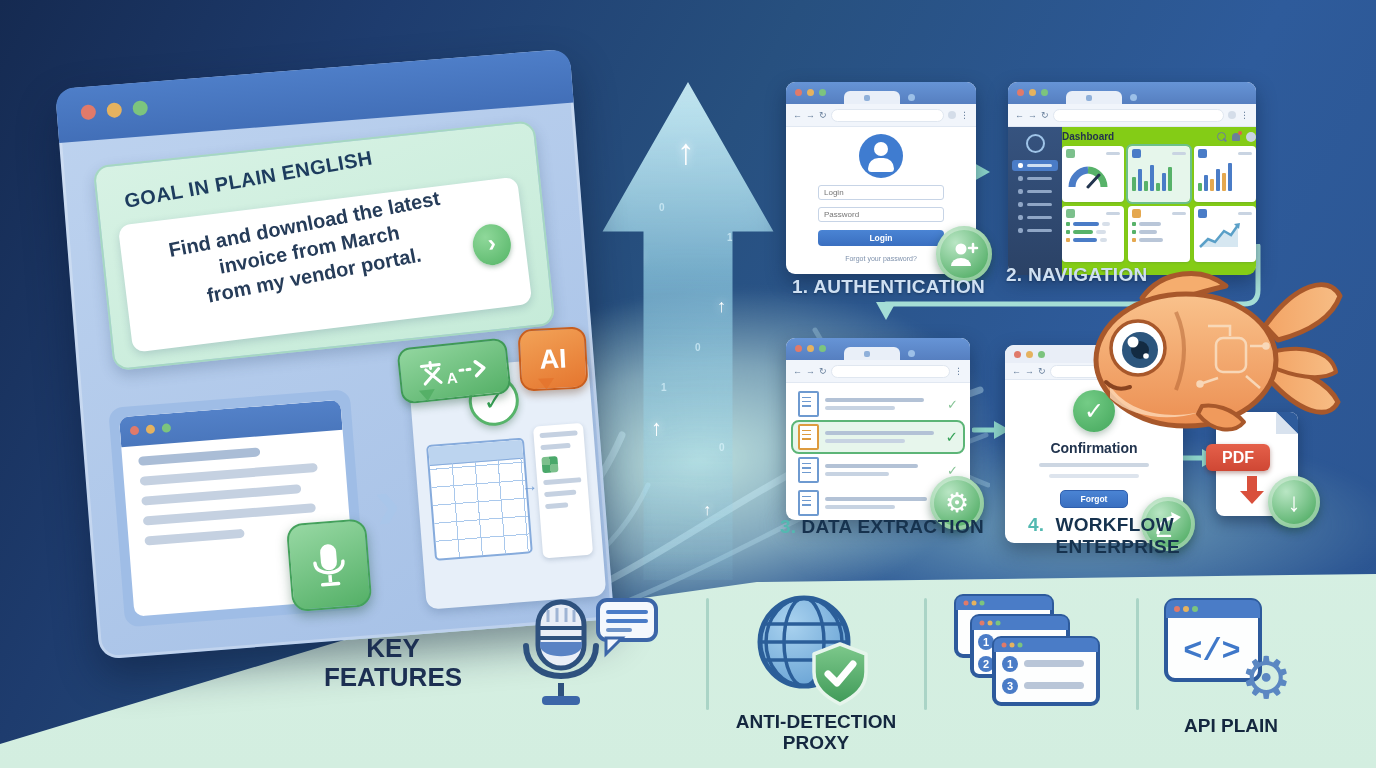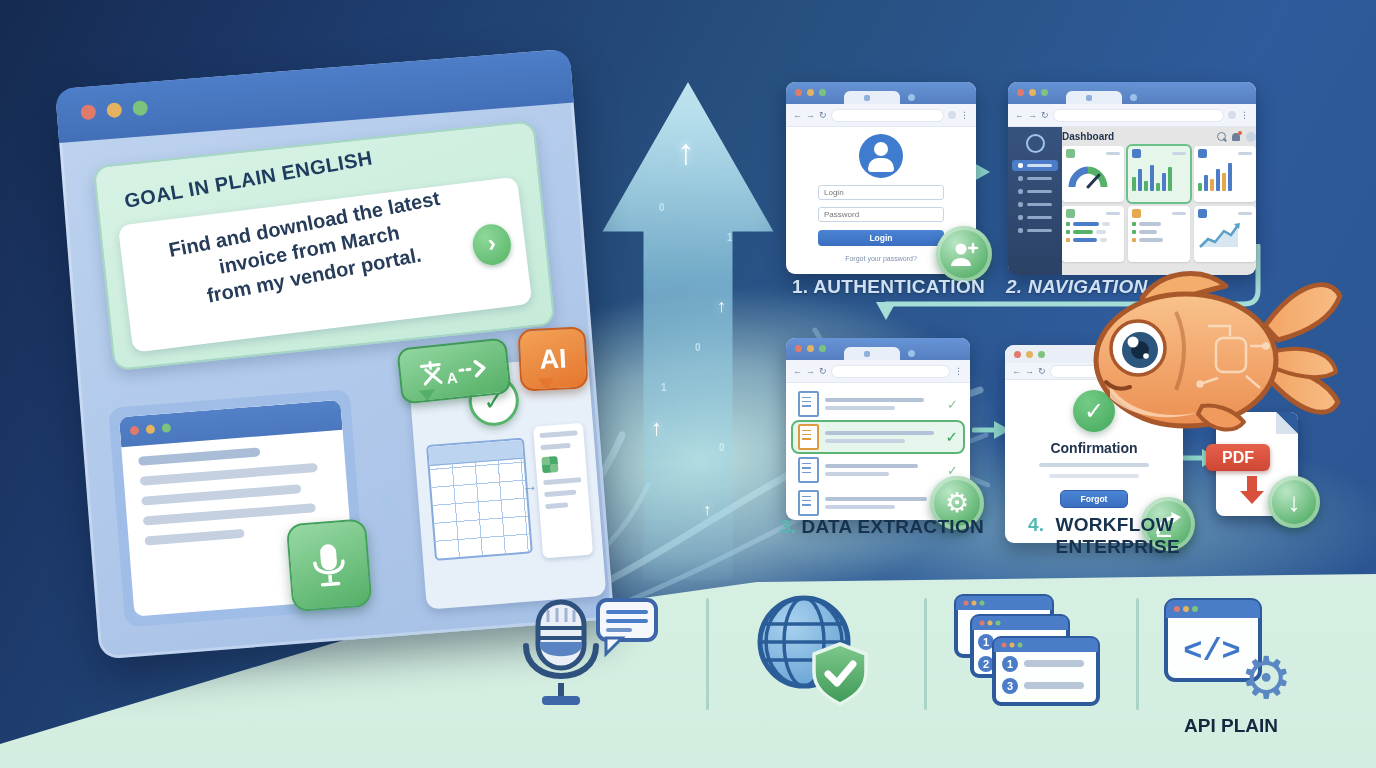--- a/index.html
+++ b/index.html
@@ -128,21 +128,21 @@
 
   
   #nav-win{left:1008px;top:82px;width:248px;height:192px;}
   .nav-body{display:flex;height:148px;}
   .nav-side{width:54px;background:linear-gradient(#36537f,#2b4266);border-radius:0 0 0 9px;padding-top:5px;}
   .nav-logo{width:15px;height:15px;border:2px solid #9fc4e8;border-radius:50%;margin:2px auto 7px;}
   .nav-item{display:flex;align-items:center;gap:4px;padding:3px 6px;margin:2px 4px;border-radius:3px;}
   .nav-item.active{background:#4a7cc7;}
   .nav-ic{width:5px;height:5px;border-radius:2px;background:#8fa6c6;}
   .nav-bar{height:3px;border-radius:2px;background:#8fa6c6;flex:1;}
-  .nav-main{flex:1;background:#e5e5e5;border-radius:0 0 9px 0;padding:4px 0;}
+  .nav-main{flex:1;background:#84cc16;border-radius:0 0 9px 0;padding:4px 0;}
   .nav-head{display:flex;align-items:center;margin-bottom:4px;}
   .nav-title{font-size:10px;font-weight:800;color:#23344d;flex:1;}
   .mag{width:7px;height:7px;border:1.5px solid #6b7f99;border-radius:50%;position:relative;margin-right:6px;}
   .mag::after{content:"";position:absolute;left:5px;top:6px;width:4px;height:1.5px;background:#6b7f99;transform:rotate(45deg);}
   .bell{width:8px;height:8px;background:#6b7f99;border-radius:4px 4px 1px 1px;position:relative;margin-right:6px;}
   .bell::after{content:"";position:absolute;right:-2px;top:-2px;width:4px;height:4px;border-radius:50%;background:#e0604c;}
   .av-s{width:10px;height:10px;border-radius:50%;background:#c9d4e2;}
   .cards{display:grid;grid-template-columns:repeat(3,1fr);gap:4px;}
   .card{background:#fff;border-radius:4px;padding:3px 4px;height:50px;box-shadow:0 1px 2px rgba(30,60,100,.15);position:relative;}
   .card.hl{background:#e6f6eb;outline:2px solid #6cc08a;}
@@ -510,21 +510,21 @@
             <svg width="44" height="28" viewBox="0 0 44 28">
               <path d="M 2 26 L 10 18 L 17 21 L 26 10 L 33 14 L 40 4" stroke="#5aa0c8" stroke-width="2.5" fill="none"></path>
               <polygon points="36,3 42,2 41,8" fill="#5aa0c8"></polygon>
               <path d="M 2 26 L 10 18 L 17 21 L 26 10 L 33 14 L 40 4 L 40 26 Z" fill="rgba(90,160,200,.25)"></path>
             </svg>
           </div>
         </div>
       </div>
     </div>
   </div>
-  <div class="abs step-label step-pale" style="left:1006px;top:276px;font-style:italic;">
+  <div class="abs step-label step-pale" style="left:1006px;top:264px;">
     <span>2.</span> <span>NAVIGATION</span>
   </div>
 
   <svg class="abs connector" style="left:862px;top:244px;" width="420" height="92">
     <path d="M 396 2 L 396 46 Q 396 60 382 60 L 24 60" stroke="#a5ded6" stroke-width="5" fill="none" stroke-linecap="round"></path>
     <polygon points="14,58 34,58 24,76" fill="#a5ded6"></polygon>
   </svg>
 
   <div class="abs win" id="ext-win">
     <div class="chrome-top">
@@ -664,20 +664,22 @@
     </g>
     <path d="M 96 56 q 16 36 0 78" stroke="rgba(168,88,43,.45)" stroke-width="4" fill="none"></path>
     <circle cx="58" cy="92" r="27" fill="#fff" stroke="#a8582b" stroke-width="3.5"></circle>
     <circle cx="60" cy="94" r="18" fill="#2c567e"></circle>
     <circle cx="60" cy="94" r="9" fill="#132b42"></circle>
     <circle cx="53" cy="86" r="5.5" fill="#fff"></circle>
     <circle cx="66" cy="100" r="2.8" fill="#fff"></circle>
     <path d="M 26 126 q 10 10 24 5" stroke="#8a4420" stroke-width="4" fill="none" stroke-linecap="round"></path>
   </svg>
 
+  <div class="abs pre" id="key-features">KEY
+FEATURES</div>
 
   <svg class="abs feat-ic" style="left:512px;top:596px;" width="150" height="114" viewBox="0 0 150 114">
     <rect x="86" y="4" width="58" height="40" rx="9" fill="#f4f8fd" stroke="#3c66a8" stroke-width="4"></rect>
     <line x1="96" y1="16" x2="134" y2="16" stroke="#4a7cc7" stroke-width="4" stroke-linecap="round"></line>
     <line x1="96" y1="25" x2="134" y2="25" stroke="#4a7cc7" stroke-width="4" stroke-linecap="round"></line>
     <line x1="96" y1="34" x2="118" y2="34" stroke="#6f94c9" stroke-width="4" stroke-linecap="round"></line>
     <polygon points="94,42 110,42 94,58" fill="#f4f8fd" stroke="#3c66a8" stroke-width="3"></polygon>
     <rect x="26" y="6" width="46" height="66" rx="23" fill="#e9eef7" stroke="#2e517e" stroke-width="5"></rect>
     <line x1="36" y1="14" x2="36" y2="26" stroke="#9fb4d4" stroke-width="3"></line>
     <line x1="45" y1="12" x2="45" y2="26" stroke="#9fb4d4" stroke-width="3"></line>
@@ -711,20 +713,22 @@
     <g clip-path="url(#gc)" stroke="#2b5e99" stroke-width="3.5" fill="none">
       <ellipse cx="52" cy="50" rx="20" ry="44"></ellipse>
       <ellipse cx="52" cy="50" rx="38" ry="44"></ellipse>
       <line x1="8" y1="32" x2="96" y2="32"></line>
       <line x1="8" y1="50" x2="96" y2="50"></line>
       <line x1="8" y1="68" x2="96" y2="68"></line>
     </g>
     <path d="M 88 52 L 114 62 L 114 80 C 114 96 102 105 88 112 C 74 105 62 96 62 80 L 62 62 Z" fill="url(#sh)" stroke="#e6f5ec" stroke-width="3.5" stroke-linejoin="round"></path>
     <path d="M 76 82 L 85 91 L 101 72" stroke="#fff" stroke-width="7" fill="none" stroke-linecap="round" stroke-linejoin="round"></path>
   </svg>
+  <div class="abs feat-label pre" style="left:726px;top:712px;width:180px;">ANTI-DETECTION
+PROXY</div>
 
   <div class="abs divider" style="left:924px;top:598px;height:112px;"></div>
 
   <svg class="abs feat-ic" style="left:950px;top:592px;" width="156" height="116" viewBox="0 0 156 116">
     <g>
       <rect x="6" y="4" width="96" height="60" rx="7" fill="#fdfefe" stroke="#2d5a9c" stroke-width="4"></rect>
       <path d="M 6 11 Q 6 4 13 4 L 95 4 Q 102 4 102 11 L 102 18 L 6 18 Z" fill="#4a7cc7"></path>
       <circle cx="16" cy="11" r="2.5" fill="#e07a6a"></circle>
         <circle cx="24" cy="11" r="2.5" fill="#e5b25f"></circle>
         <circle cx="32" cy="11" r="2.5" fill="#7cc47e"></circle>

